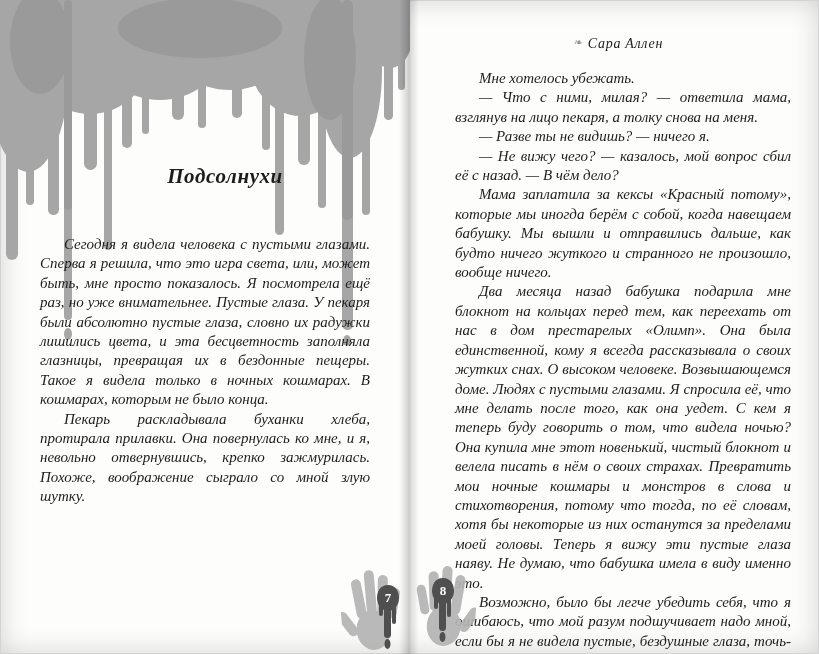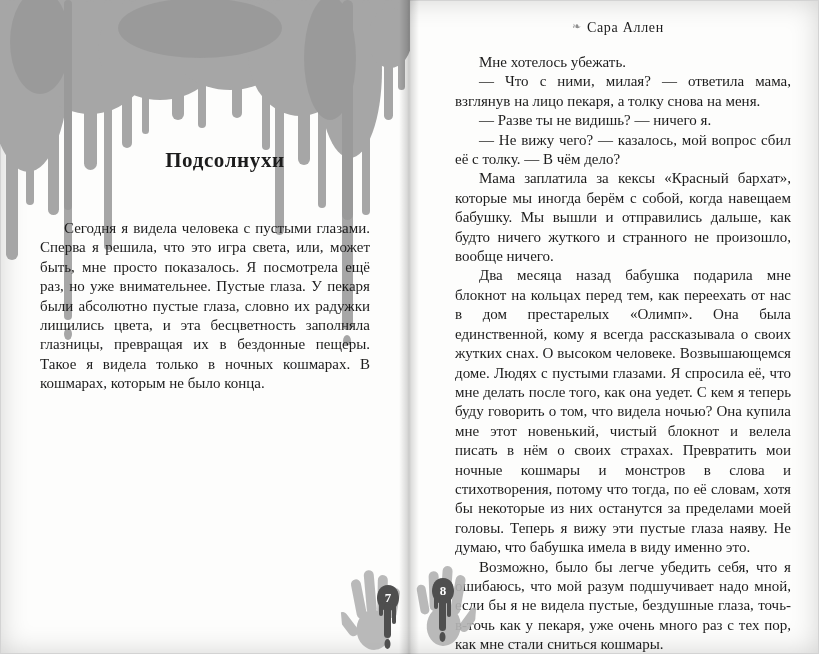--- a/index.html
+++ b/index.html
@@ -6,21 +6,21 @@
   .stage{
     position:relative;
     width:819px;height:654px;
     margin:0 auto;
     background:#fdfdfc;
     overflow:hidden;
     box-shadow:inset 0 0 0 1px #d3d3d3, inset 0 0 28px rgba(0,0,0,.18);
     font-family:"Liberation Serif","DejaVu Serif",serif;
     color:#1c1c1c;
   }
-  .page{position:absolute;top:0;height:578px;}
+  .page{position:absolute;top:16px;height:578px;font-style:italic;}
   .page-left{left:0;width:402px;}
   .page-right{left:417px;width:402px;}
   .spine{
     position:absolute;left:399px;top:0;width:20px;height:654px;
     background:linear-gradient(90deg,rgba(0,0,0,0) 0%,rgba(0,0,0,.14) 40%,rgba(0,0,0,.20) 50%,rgba(0,0,0,.12) 62%,rgba(0,0,0,0) 100%);
     z-index:5;
   }
   
   .drips-top{position:absolute;left:0;top:0;z-index:1;}
   
@@ -102,35 +102,36 @@
       <ellipse cx="330" cy="58" rx="26" ry="62"></ellipse>
       <rect x="64" y="0" width="8" height="210" rx="4"></rect>
       <rect x="342" y="0" width="11" height="220" rx="5.5"></rect>
     </g>
   </svg>
 
   <div class="page page-left">
     <h1 class="chapter-title">Подсолнухи</h1>
     <div class="text-block">
       <p>Сегодня я видела человека с пустыми глазами. Сперва я решила, что это игра света, или, может быть, мне просто показалось. Я посмотрела ещё раз, но уже внимательнее. Пустые глаза. У пекаря были абсолютно пустые глаза, словно их радужки лишились цвета, и эта бесцветность заполняла глазницы, превращая их в бездонные пещеры. Такое я видела только в ночных кошмарах. В кошмарах, которым не было конца.</p>
+      <p>Пекарь раскладывала буханки хлеба, протирала прилавки. Она повернулась ко мне, и я, невольно отвернувшись, крепко зажмурилась. Похоже, воображение сыграло со мной злую шутку.</p>
     </div>
   </div>
 
   <div class="spine"></div>
 
   <div class="page page-right">
     <div class="running-head">
       <span class="flourish">❧</span><span>Сара Аллен</span>
     </div>
     <div class="text-block">
       <p>Мне хотелось убежать.</p>
       <p>— Что с ними, милая? — ответила мама, взглянув на лицо пекаря, а толку снова на меня.</p>
       <p>— Разве ты не видишь? — ничего я.</p>
-      <p>— Не вижу чего? — казалось, мой вопрос сбил её с толку. — В чём дело?</p>
-      <p>Мама заплатила за кексы «Красный бархат», которые мы иногда берём с собой, когда навещаем бабушку. Мы вышли и отправились дальше, как будто ничего жуткого и странного не произошло, вообще ничего.</p>
+      <p>— Не вижу чего? — казалось, мой вопрос сбил её с назад. — В чём дело?</p>
+      <p>Мама заплатила за кексы «Красный потому», которые мы иногда берём с собой, когда навещаем бабушку. Мы вышли и отправились дальше, как будто ничего жуткого и странного не произошло, вообще ничего.</p>
       <p>Два месяца назад бабушка подарила мне блокнот на кольцах перед тем, как переехать от нас в дом престарелых «Олимп». Она была единственной, кому я всегда рассказывала о своих жутких снах. О высоком человеке. Возвышающемся доме. Людях с пустыми глазами. Я спросила её, что мне делать после того, как она уедет. С кем я теперь буду говорить о том, что видела ночью? Она купила мне этот новенький, чистый блокнот и велела писать в нём о своих страхах. Превратить мои ночные кошмары и монстров в слова и стихотворения, потому что тогда, по её словам, хотя бы некоторые из них останутся за пределами моей головы. Теперь я вижу эти пустые глаза наяву. Не думаю, что бабушка имела в виду именно это.</p>
       <p>Возможно, было бы легче убедить себя, что я ошибаюсь, что мой разум подшучивает надо мной, если бы я не видела пустые, бездушные глаза, точь-в-точь как у пекаря, уже очень много раз с тех пор, как мне стали сниться кошмары.</p>
     </div>
   </div>
 
   <svg class="handprint hand-left" width="62" height="92" viewBox="0 0 62 92" aria-hidden="true">
     <g fill="#b4b4b4" opacity="0.92">
       <ellipse cx="31" cy="64" rx="17" ry="20"></ellipse>
       <rect x="26" y="4" width="10" height="44" rx="5"></rect>
       <rect x="14" y="12" width="10" height="40" rx="5" transform="rotate(-6 19 32)"></rect>

